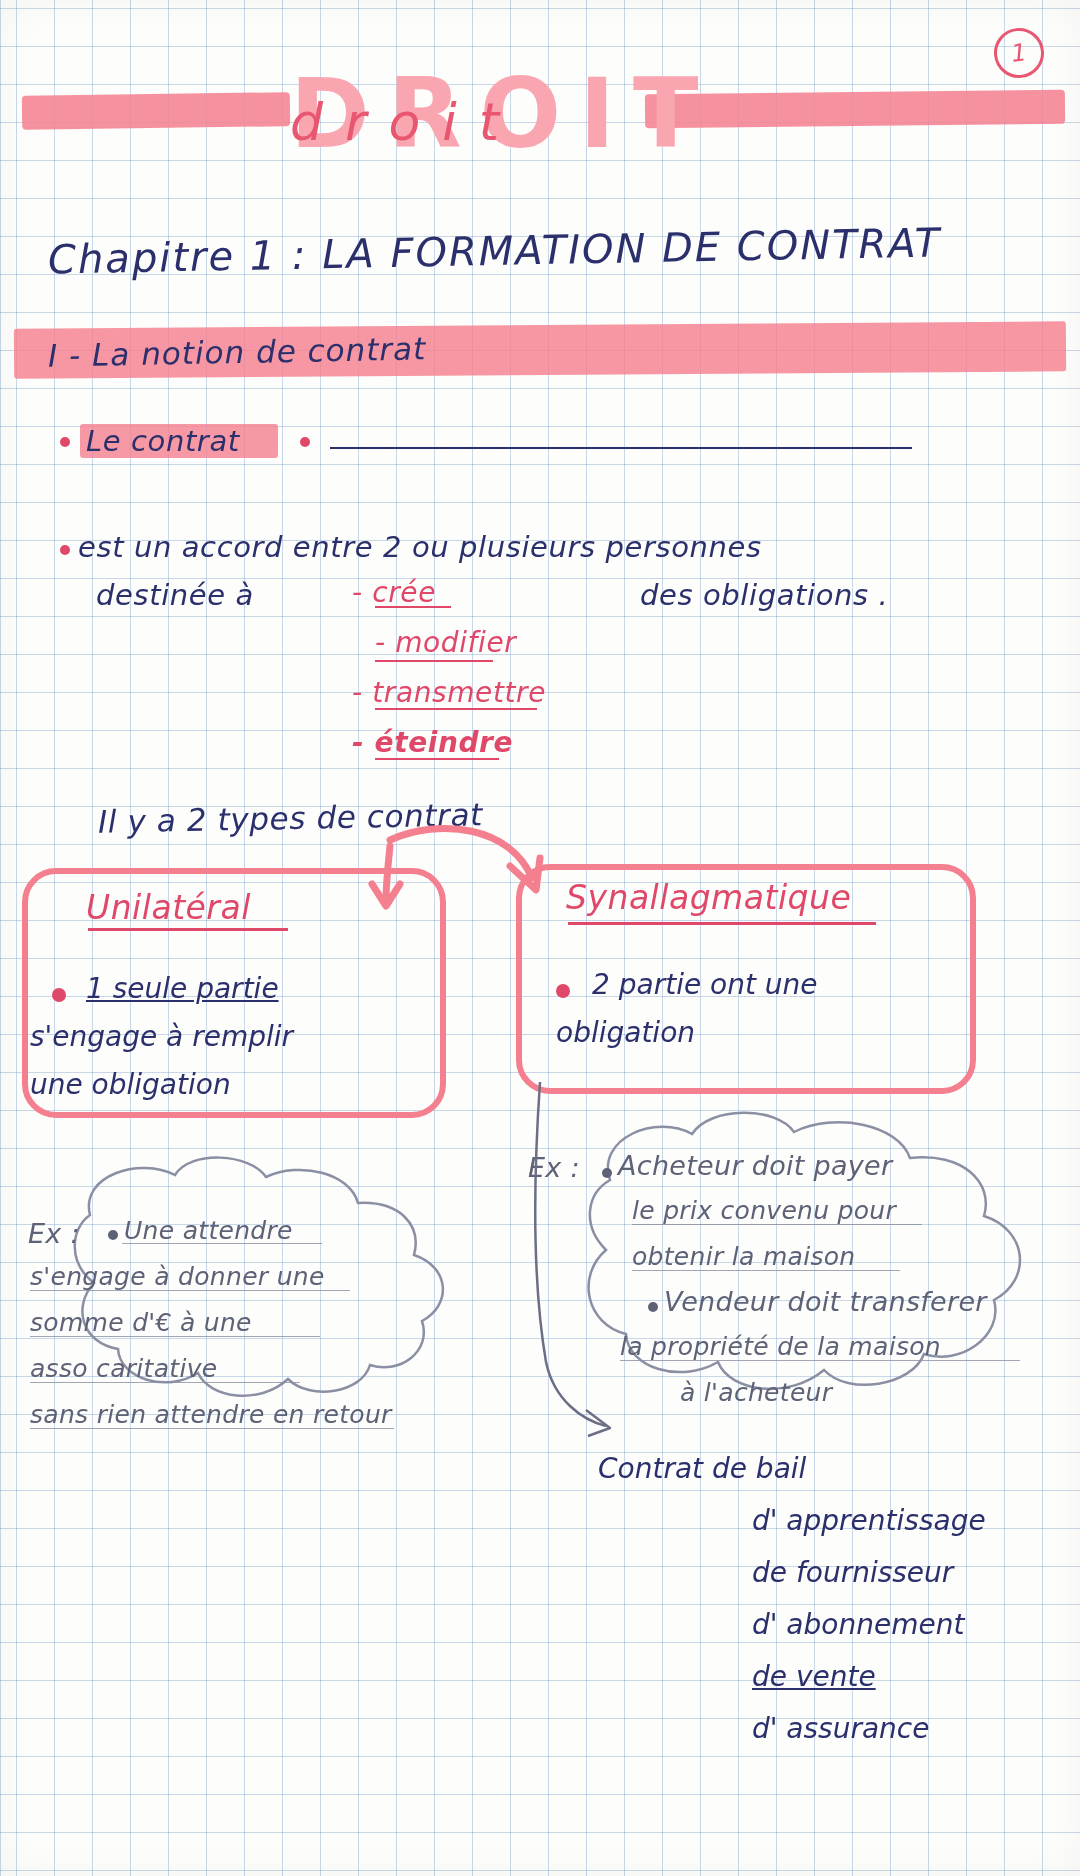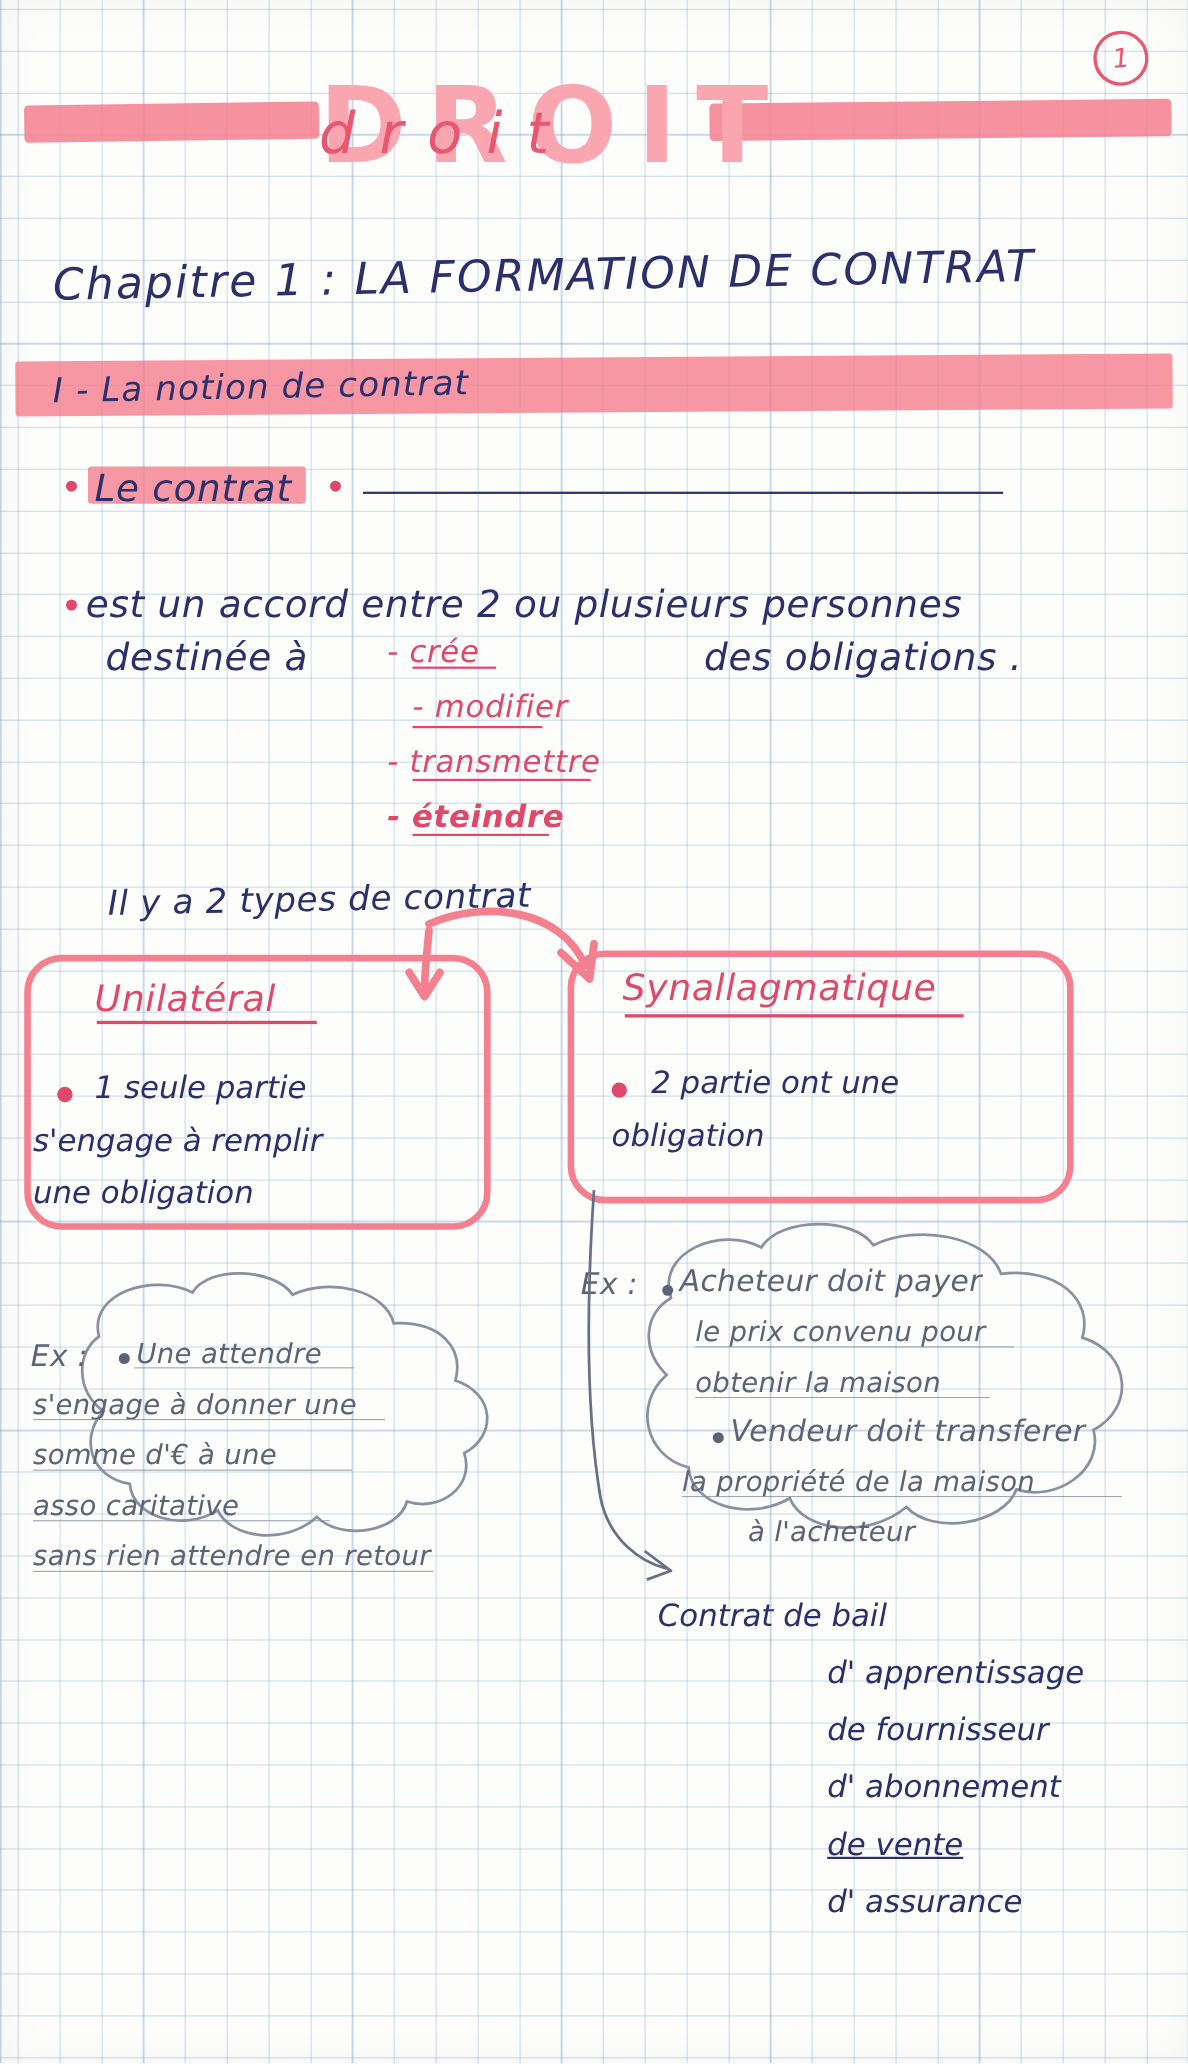--- a/index.html
+++ b/index.html
@@ -125,21 +125,21 @@
     background: #e0486a;
   }
   .rule {
     position: absolute;
     height: 2px;
     background: #2b2f6b;
   }
 
   .body-line {
     position: absolute;
-    font-size: 34px;
+    font-size: 29px;
     color: #2b2f6b;
     font-style: italic;
     letter-spacing: 0.6px;
   }
   .pink-item {
     position: absolute;
     font-size: 28px;
     color: #e0486a;
     font-style: italic;
     letter-spacing: 0.6px;
@@ -249,21 +249,21 @@
   </svg>
   <svg style="position:absolute; left:380px; top:820px; width:220px; height:90px;">
     <path d="M 10 20 C 60 -2, 130 6, 152 58" stroke="#f4808f" stroke-width="7" fill="none" stroke-linecap="round"></path>
     <path d="M 130 46 L 156 70 L 160 38" stroke="#f4808f" stroke-width="7" fill="none" stroke-linecap="round" stroke-linejoin="round"></path>
   </svg>
 
   <div class="box" style="left:22px; top:868px; width:412px; height:238px;"></div>
   <div class="box-title" style="left:86px; top:888px;">Unilatéral</div>
   <div class="box-title-underline" style="left:88px; top:928px; width:200px;"></div>
   <div class="bullet" style="left:52px; top:988px; width:14px; height:14px;"></div>
-  <div class="box-line" style="left:86px; top:972px;">1 seule partie</div>
+  <div class="box-line" style="left:86px; top:972px;text-decoration:underline;">1 seule partie</div>
   <div class="box-line" style="left:30px; top:1020px;">s'engage à remplir</div>
   <div class="box-line" style="left:30px; top:1068px;">une obligation</div>
 
   <div class="box" style="left:516px; top:864px; width:448px; height:218px;"></div>
   <div class="box-title" style="left:566px; top:878px;">Synallagmatique</div>
   <div class="box-title-underline" style="left:568px; top:922px; width:308px;"></div>
   <div class="bullet" style="left:556px; top:984px; width:14px; height:14px;"></div>
   <div class="box-line" style="left:592px; top:968px;">2 partie ont une</div>
   <div class="box-line" style="left:556px; top:1016px;">obligation</div>
 

